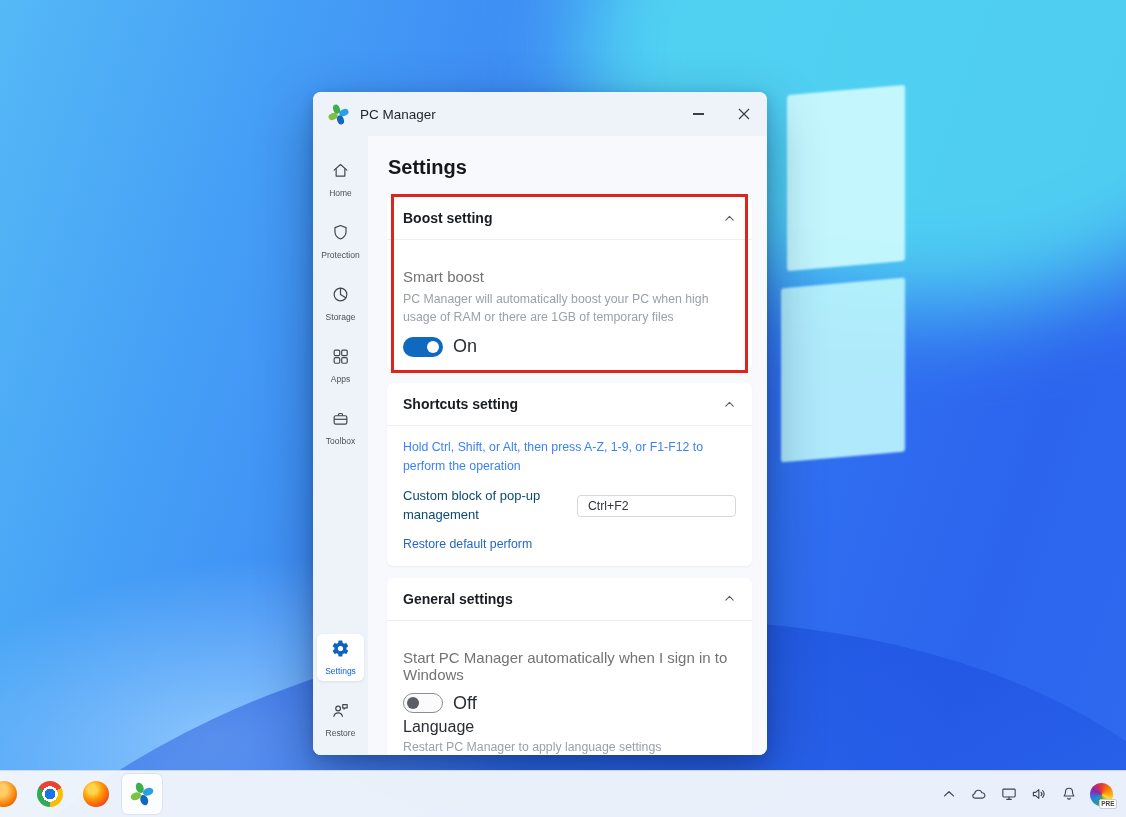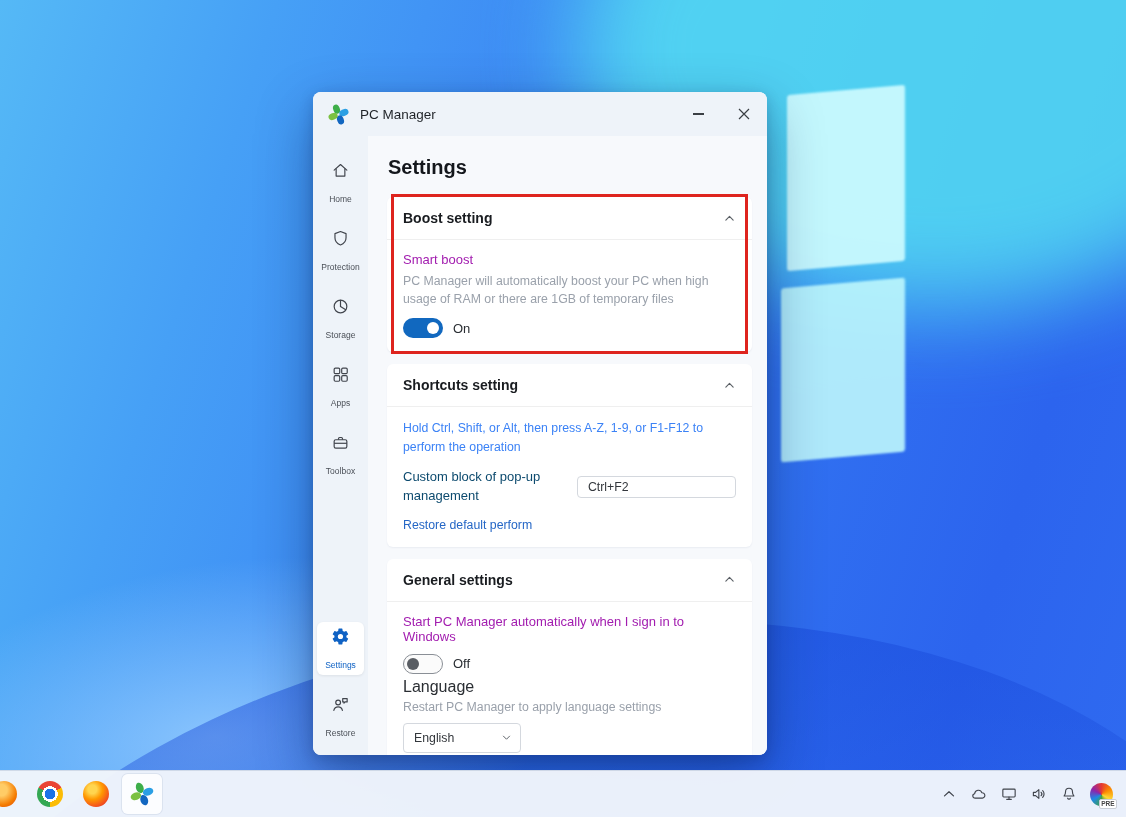--- a/index.html
+++ b/index.html
@@ -38,52 +38,52 @@
   .win-controls { margin-left: auto; display: flex; height: 100%; }
   .ctrl-btn { width: 46px; height: 100%; display: grid; place-items: center; cursor: default; }
   .min-glyph { width: 11px; height: 1.4px; background: #3a3f45; }
 
   .window-body { flex: 1; display: flex; min-height: 0; }
 
   
   .sidebar { width: 55px; background: #eef3f9; display: flex; flex-direction: column;
     align-items: center; padding: 20px 0 12px; gap: 15px; }
   .side-item { width: 47px; display: flex; flex-direction: column; align-items: center;
-    gap: 14px; padding: 5px 0; border-radius: 6px; }
+    gap: 8px; padding: 5px 0; border-radius: 6px; }
   .side-item .s-icon { width: 19px; height: 19px; display: block; }
   .side-item .s-lbl { font-size: 8.5px; color: #4a4f57; }
   .side-item.active { background: #ffffff; box-shadow: 0 1px 3px rgba(0,0,0,.08); }
   .side-item.active .s-lbl { color: #0f62c4; }
   .side-spacer { flex: 1; }
 
   
   .content { flex: 1; background: #f7f9fc; padding: 16px 15px 0 19px; overflow: hidden; }
   .page-title { font-size: 20px; font-weight: 700; color: #14171c; margin: 4px 0 18px 1px; }
 
   .card { position: relative; background: #fff; border-radius: 6px;
     box-shadow: 0 1px 2px rgba(20,40,80,.06); margin-bottom: 12px; }
   .card-header { display: flex; align-items: center; justify-content: space-between;
     padding: 13px 16px; cursor: default; }
   .card-title { font-size: 14px; font-weight: 700; color: #191c20; }
   .chev-svg { width: 13px; height: 13px; display: block; }
   .card-divider { height: 1px; background: #efefef; }
   .card-body { padding: 12px 16px 14px; }
 
-  .setting-name { font-size: 13px; color: #a21caf; }
+  .setting-name { font-size: 15px; color: #737373; margin-top: 16px; }
   .setting-desc { font-size: 12.3px; color: #9aa1ab; line-height: 1.47; margin-top: 5px; max-width: 335px; }
 
   .toggle-row { display: flex; align-items: center; gap: 10px; margin-top: 10px; }
   .toggle { position: relative; width: 40px; height: 20px; border-radius: 10px; cursor: default; }
   .toggle.on { background: #1168bf; }
   .toggle.on .knob { position: absolute; right: 4px; top: 4px; width: 12px; height: 12px;
     border-radius: 50%; background: #fff; }
   .toggle.off { background: #fbfbfb; border: 1px solid #8a8f96; }
   .toggle.off .knob { position: absolute; left: 3px; top: 3px; width: 12px; height: 12px;
     border-radius: 50%; background: #5a5e64; }
-  .toggle-label { font-size: 13px; color: #2a2e33; }
+  .toggle-label { font-size: 18px; color: #2a2e33; }
 
   .hint-text { font-size: 12.3px; color: #3b82f6; line-height: 1.5; max-width: 345px; }
   .shortcut-row { display: flex; align-items: center; justify-content: space-between; margin-top: 12px; }
   .shortcut-label { font-size: 13px; color: #0c4a6e; width: 175px; line-height: 1.45; }
   .shortcut-input { width: 160px; height: 22px; border: 1px solid #d4d8de; border-radius: 4px;
     background: #fff; display: flex; align-items: center; padding: 0 10px;
     font-size: 12.3px; color: #33373c; }
   .link { display: inline-block; font-size: 12.3px; color: #2567c6; margin-top: 12px; cursor: default; }
 
   .lang-label { font-size: 16px; color: #2a2e33; margin-top: 4px; }

